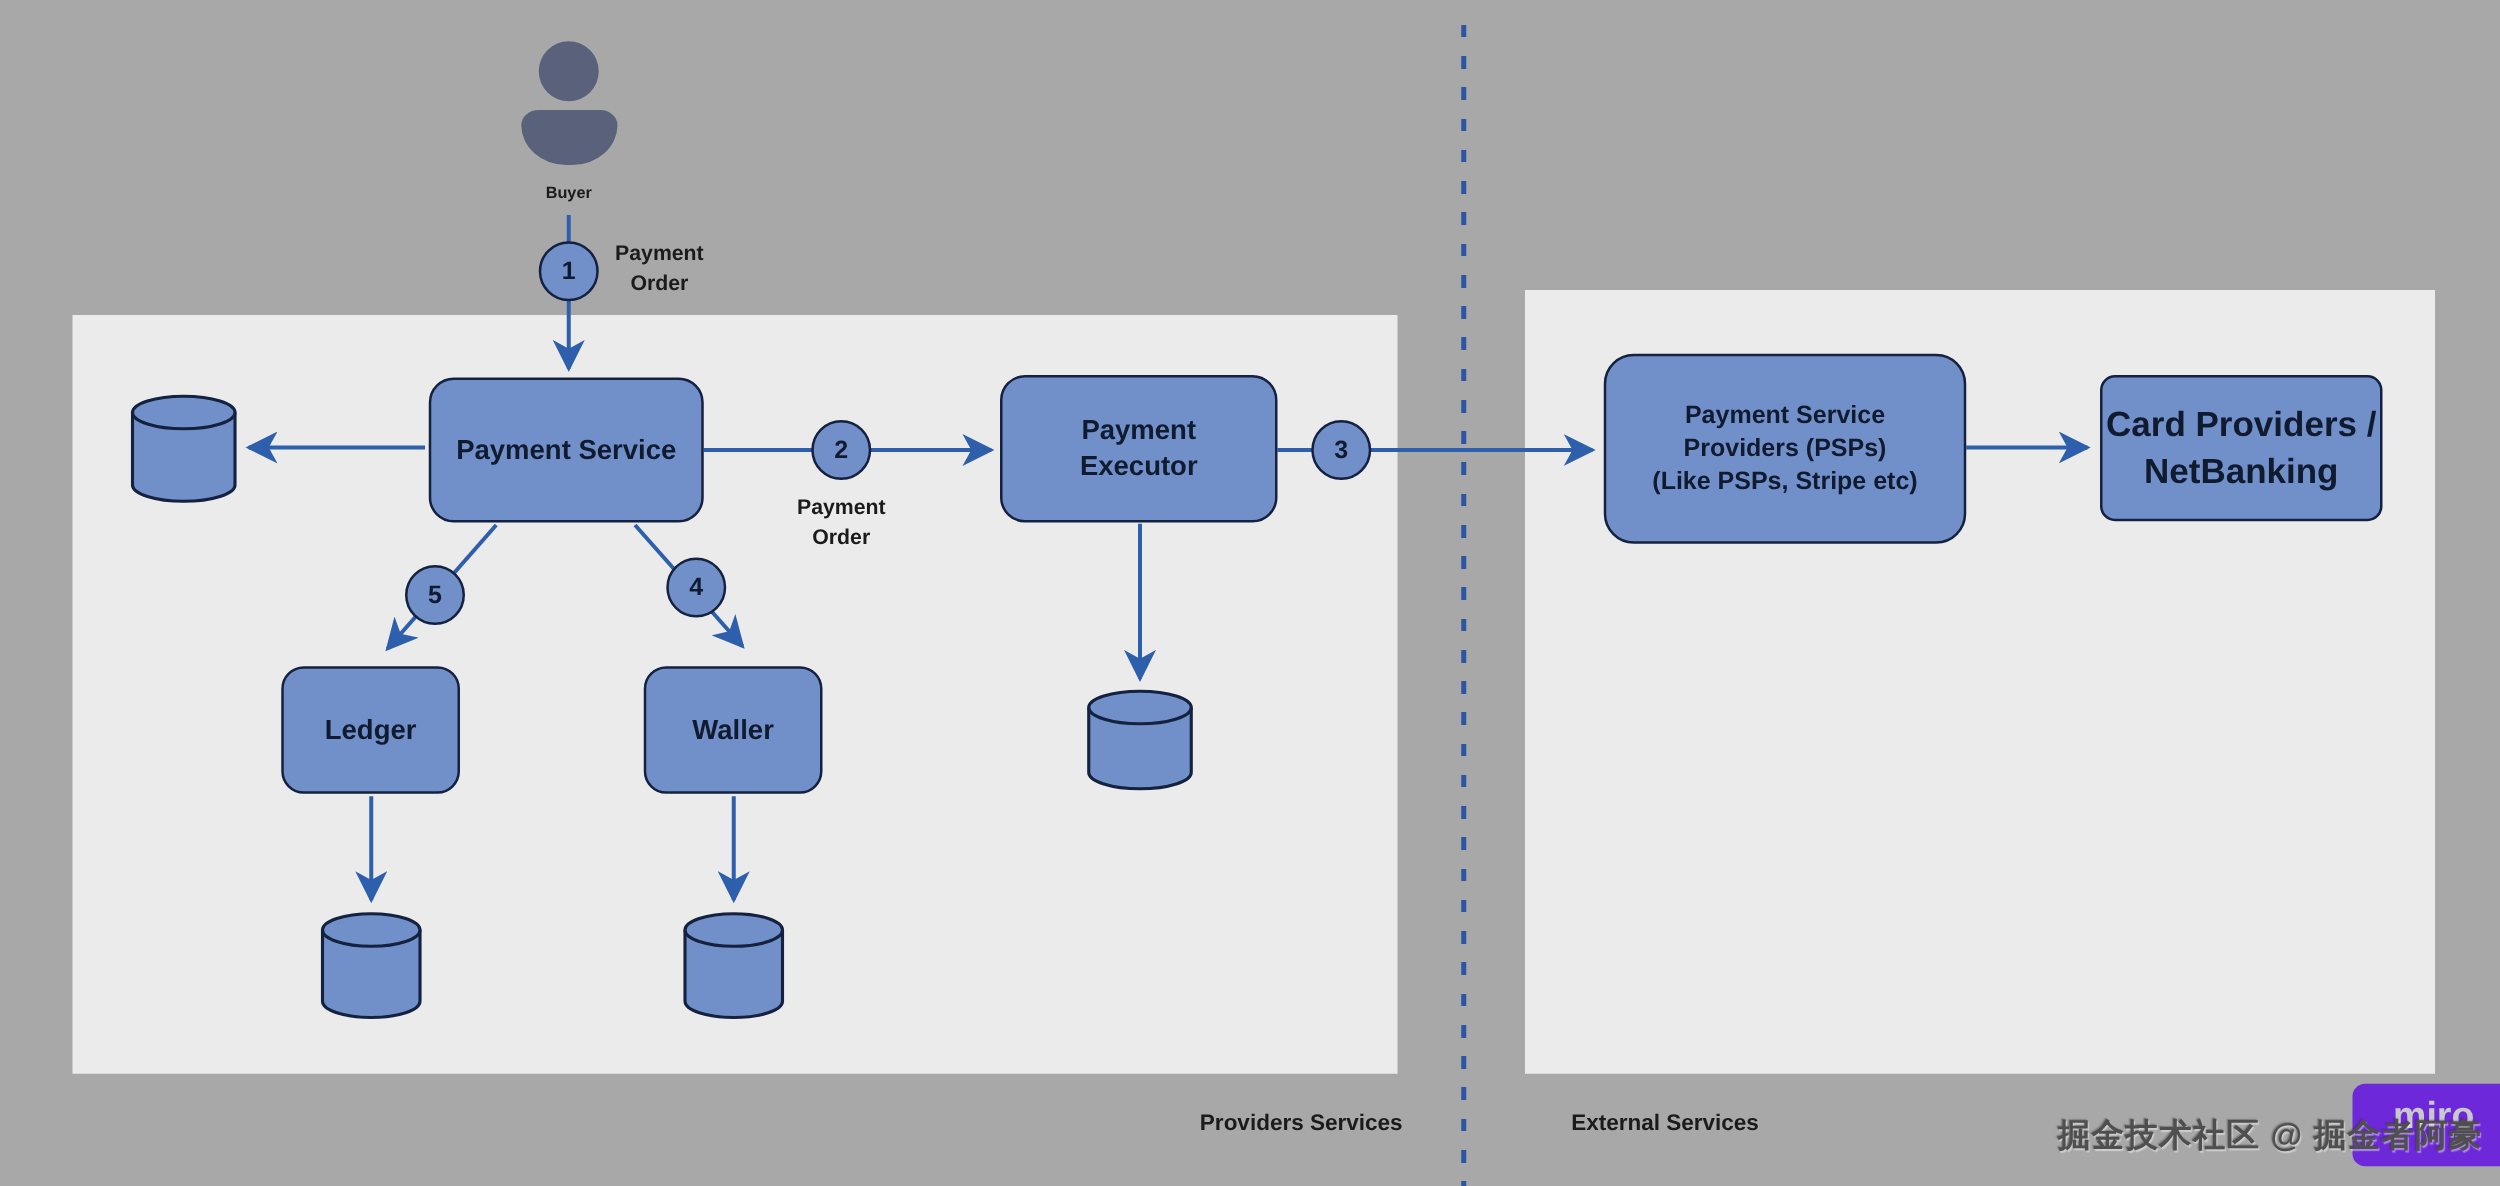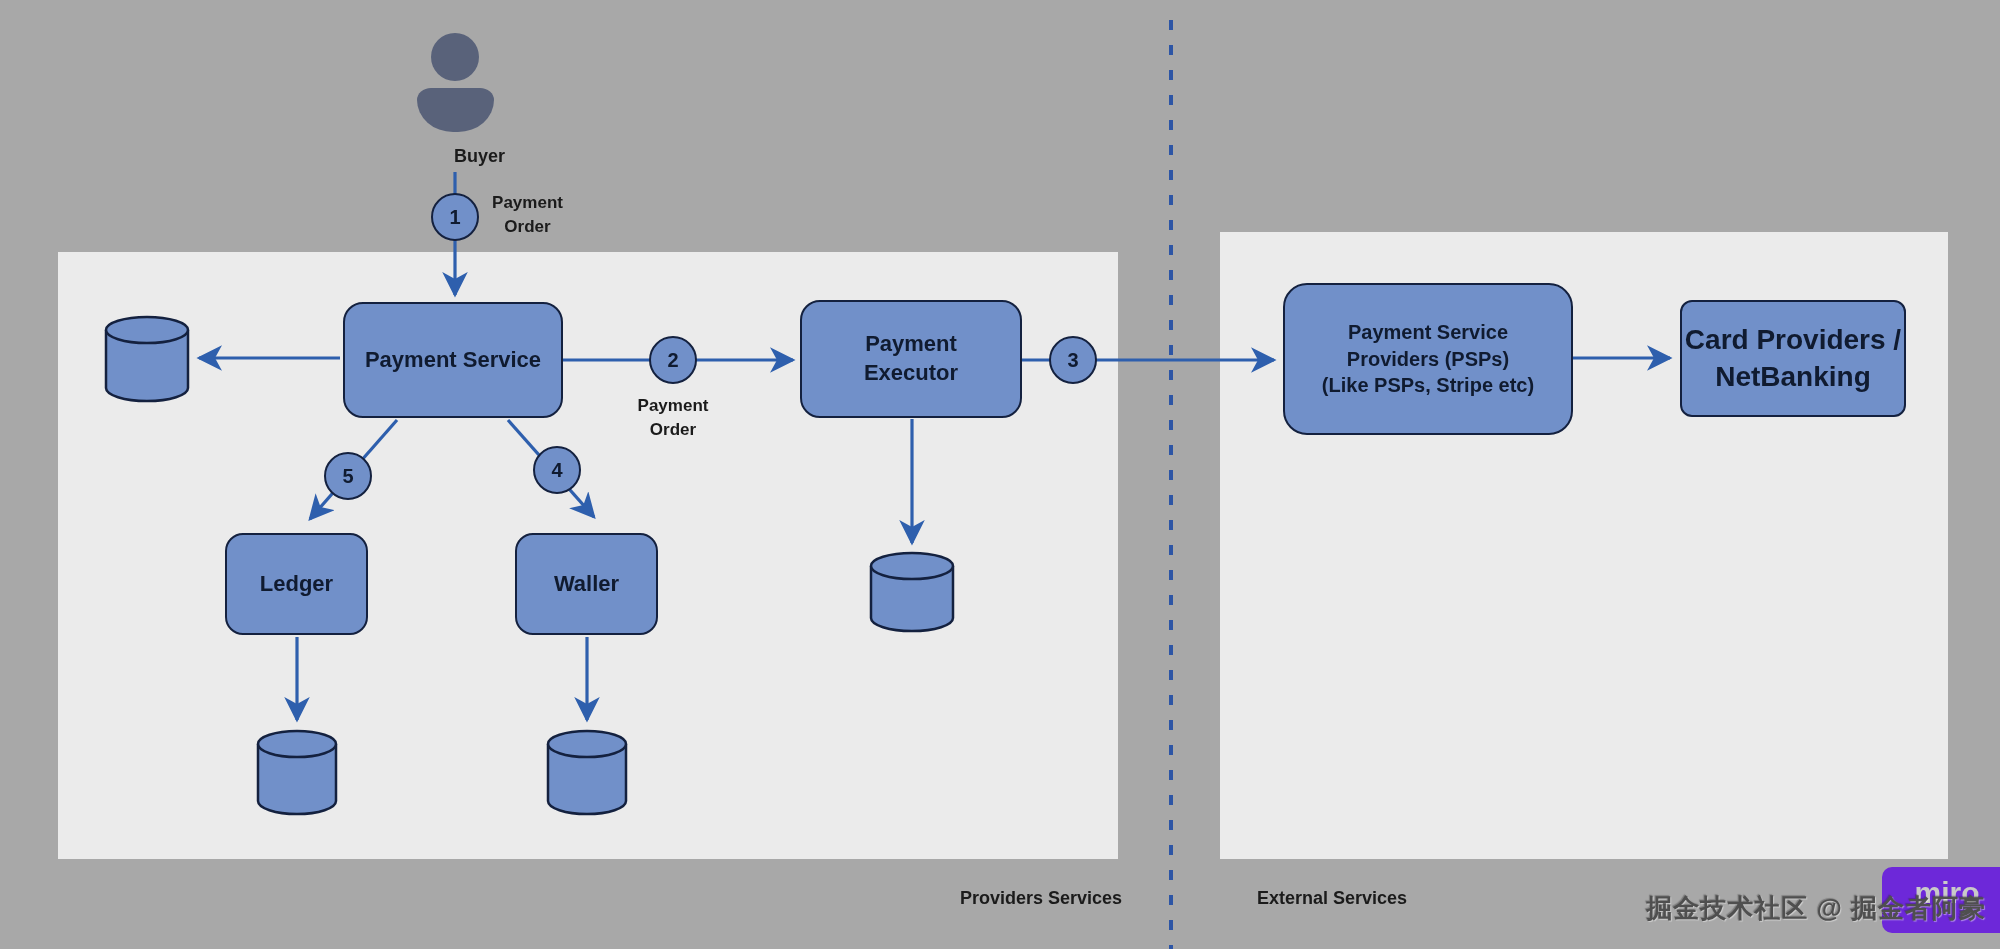--- a/index.html
+++ b/index.html
@@ -47,21 +47,21 @@
   #step-5{left:324px;top:452px;}
 
   
   #buyer-icon{position:absolute;left:417px;top:33px;width:77px;height:98px;z-index:3;}
   #buyer-head{position:absolute;left:14px;top:0;width:48px;height:48px;border-radius:50%;background:#59627a;}
   #buyer-body{position:absolute;left:0;top:55px;width:77px;height:44px;background:#59627a;
     border-radius:14px 14px 36px 36px / 12px 12px 32px 32px;}
 
   
   .label{position:absolute;z-index:4;font-weight:bold;color:#1b1b1b;text-align:center;}
-  #buyer-label{left:405px;top:146px;width:100px;font-size:18px;text-align:right;}
+  #buyer-label{left:405px;top:146px;width:100px;font-size:13px;}
   #payment-event-label{left:465px;top:191px;width:125px;font-size:17px;line-height:24px;}
   #payment-order-label{left:613px;top:394px;width:120px;font-size:17px;line-height:24px;}
   #internal-label{left:922px;top:888px;width:200px;font-size:18px;text-align:right;}
   #external-label{left:1222px;top:888px;width:220px;font-size:18px;text-align:center;}
 
   
   #miro-badge{
     position:absolute;left:1882px;top:867px;width:130px;height:66px;z-index:5;
     background:#6d28d9;border-radius:10px;text-align:center;
     font-weight:bold;font-size:30px;color:#c9c9c9;line-height:52px;

